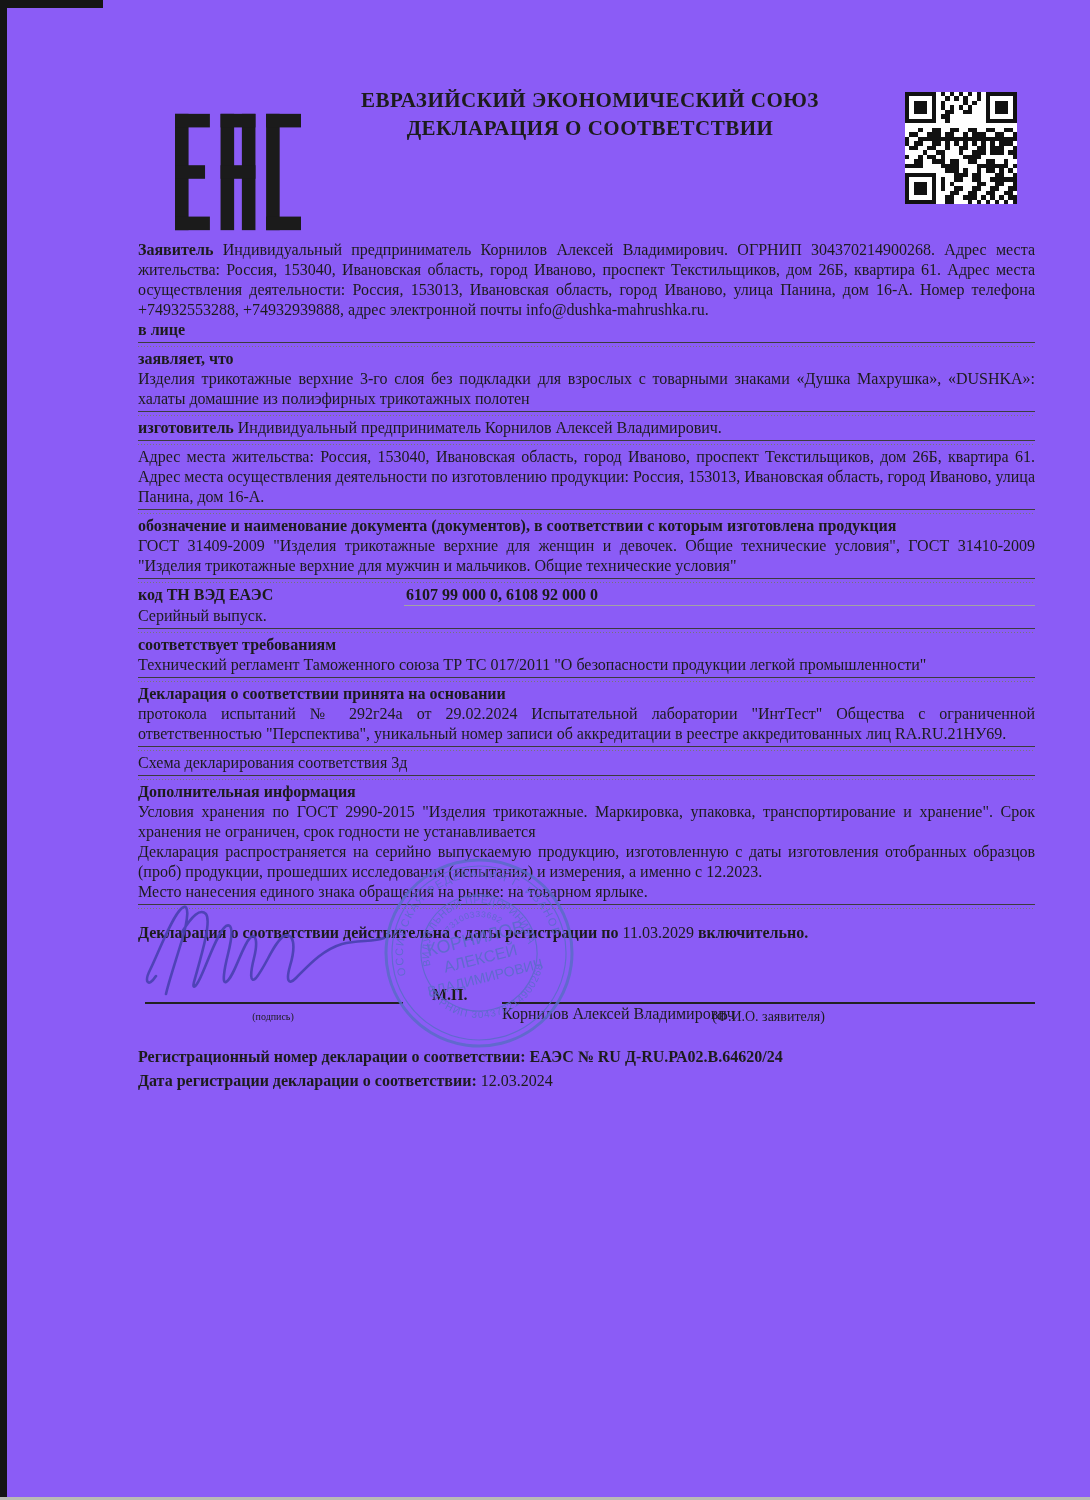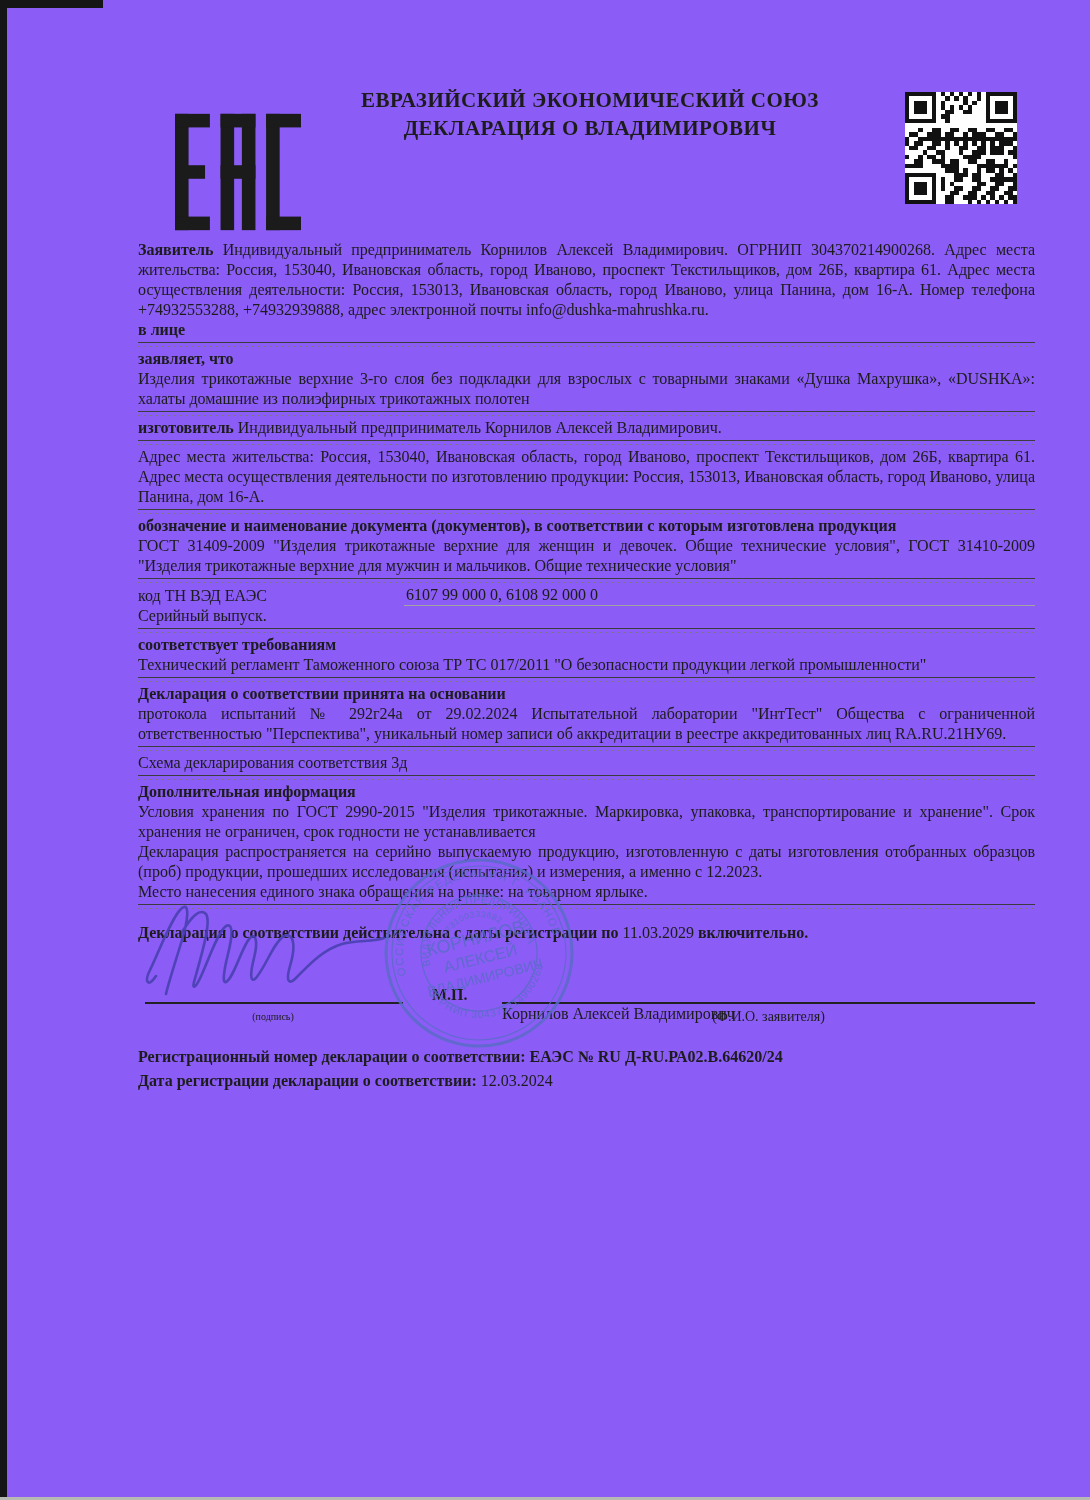--- a/index.html
+++ b/index.html
@@ -15,21 +15,21 @@
   .titles{position:absolute;left:300px;top:86px;width:580px;text-align:center;
           font-weight:bold;font-size:21px;line-height:28px;letter-spacing:.5px;}
   .qr{position:absolute;left:905px;top:92px;width:112px;height:112px;}
   
   .content{position:absolute;left:138px;top:240px;width:897px;font-size:16px;line-height:20px;}
   .content p{margin:0;text-align:justify;}
   .b{font-weight:bold;font-family:Liberation Serif, serif;}
   .sep{height:4px;margin:2px 0 2px 0;border-top:1px solid #3c3c3c;
        background-image:repeating-linear-gradient(90deg,#777 0 1px,transparent 1px 3px);
        background-size:100% 1px;background-position:0 3px;background-repeat:no-repeat;}
-  .tnved-row{display:flex;align-items:flex-end;}
+  .tnved-row{display:flex;align-items:flex-start;font-weight:bold;}
   .tnved-label{width:218px;flex:none;}
   .tnved-value{flex:1;border-bottom:1px solid #a3a3a3;padding-left:2px;margin-left:48px;}
   .validity{margin-top:14px !important;}
   .sig-block{position:relative;height:98px;margin-top:4px;}
   .sig-line-left{position:absolute;left:7px;top:55px;width:258px;border-bottom:2px solid #222;}
   .sig-caption-left{position:absolute;left:55px;top:60px;width:160px;text-align:center;font-size:10px;}
   .mp{position:absolute;left:294px;top:38px;font-weight:bold;}
   .sig-line-right{position:absolute;left:364px;top:55px;width:533px;border-bottom:2px solid #222;}
   .fio{position:absolute;left:364px;top:41px;width:533px;margin-top:16px;}
   .fio-caption{position:absolute;left:364px;top:60px;width:533px;text-align:center;font-size:14px;}
@@ -58,21 +58,21 @@
           <rect x="69" y="0" width="14" height="120"></rect>
         <rect x="47" y="0" width="36" height="14"></rect>
           <rect x="47" y="53" width="36" height="14"></rect>
         <rect x="94" y="0" width="14" height="120"></rect>
           <rect x="94" y="0" width="36" height="14"></rect>
         <rect x="94" y="106" width="36" height="14"></rect>
       </g>
     </svg>
     <div class="titles">
       <div>ЕВРАЗИЙСКИЙ ЭКОНОМИЧЕСКИЙ СОЮЗ</div>
-      <div>ДЕКЛАРАЦИЯ О ВЛАДИМИРОВИЧ</div>
+      <div>ДЕКЛАРАЦИЯ О СООТВЕТСТВИИ</div>
     </div>
     <svg class="qr" id="qr" viewBox="0 0 25 25" shape-rendering="crispEdges">
         <rect x="0" y="0" width="25" height="25" fill="#ffffff"></rect>
         <rect x="8" y="0" width="1" height="1" fill="#111"></rect>
         <rect x="10" y="0" width="1" height="1" fill="#111"></rect>
         <rect x="12" y="0" width="1" height="1" fill="#111"></rect>
         <rect x="14" y="0" width="1" height="1" fill="#111"></rect>
         <rect x="16" y="0" width="1" height="1" fill="#111"></rect>
         <rect x="9" y="1" width="1" height="1" fill="#111"></rect>
         <rect x="11" y="1" width="1" height="1" fill="#111"></rect>

